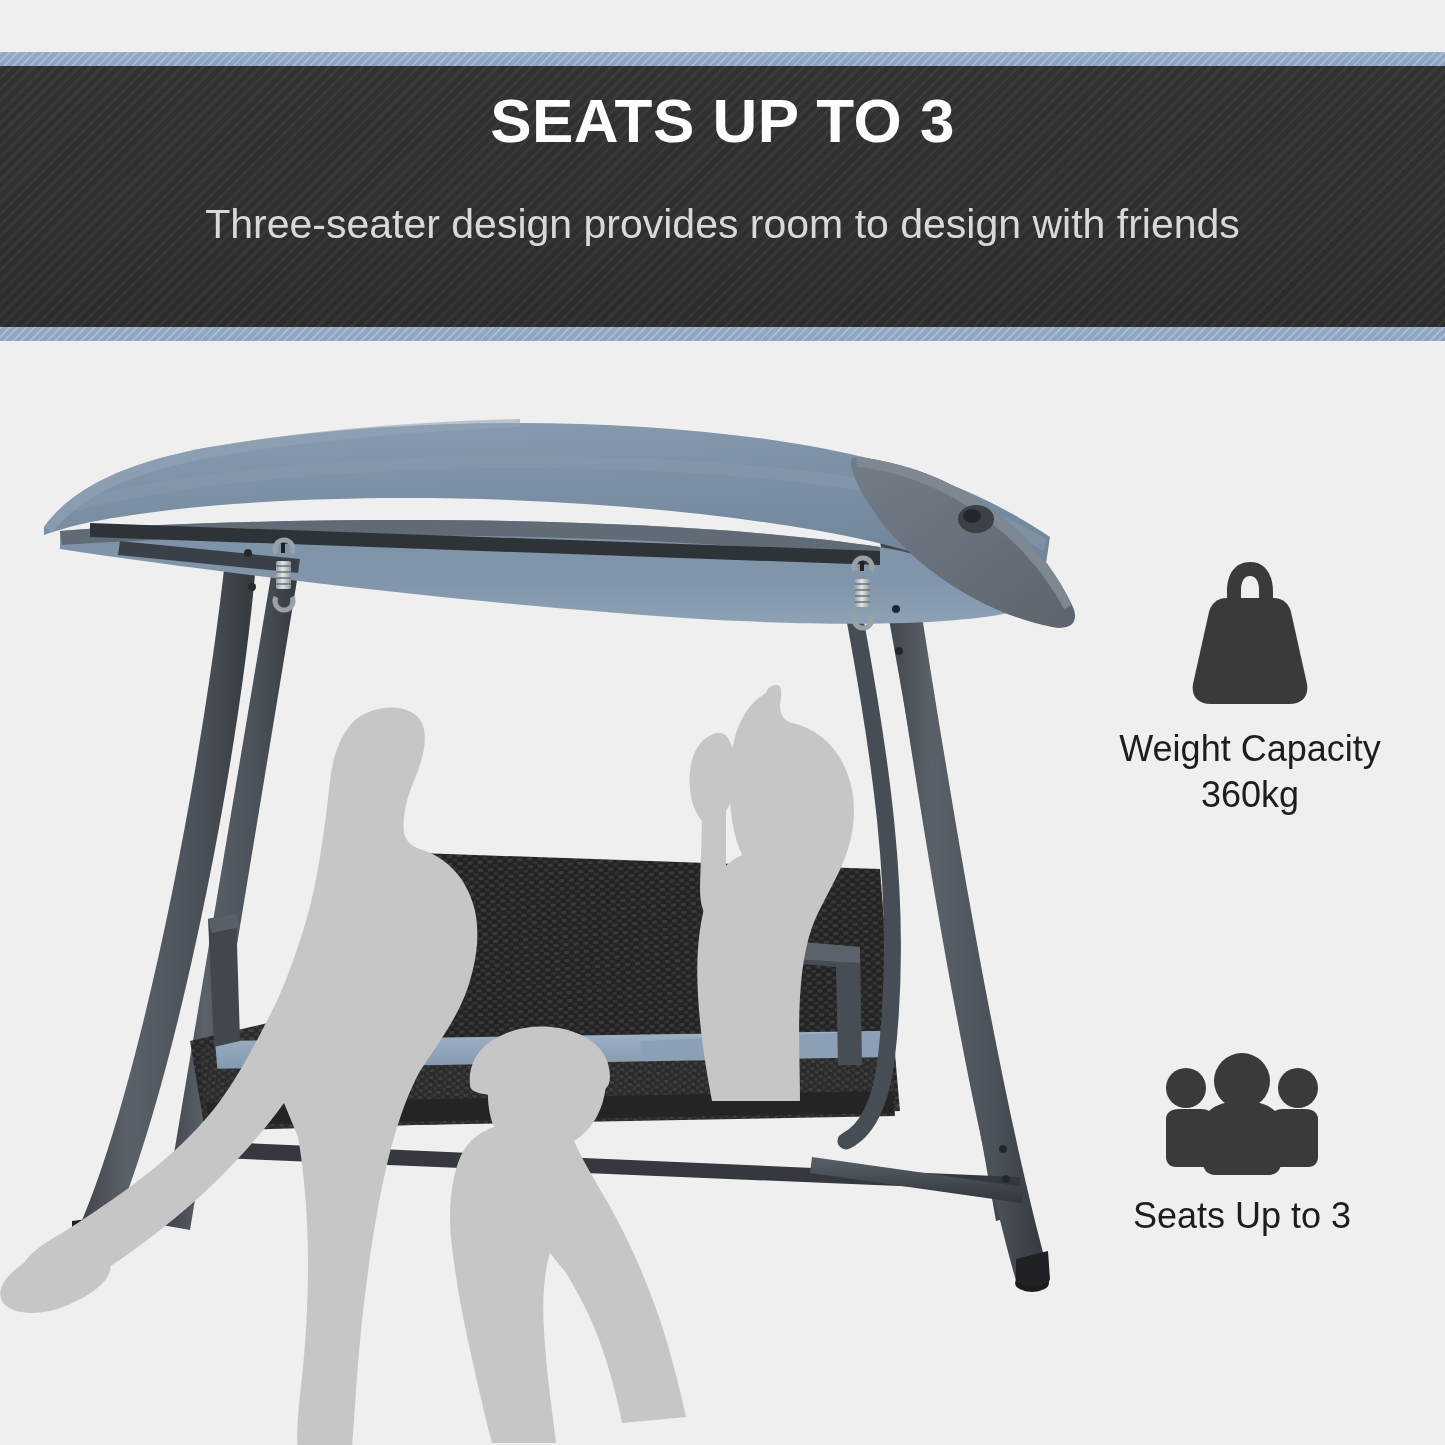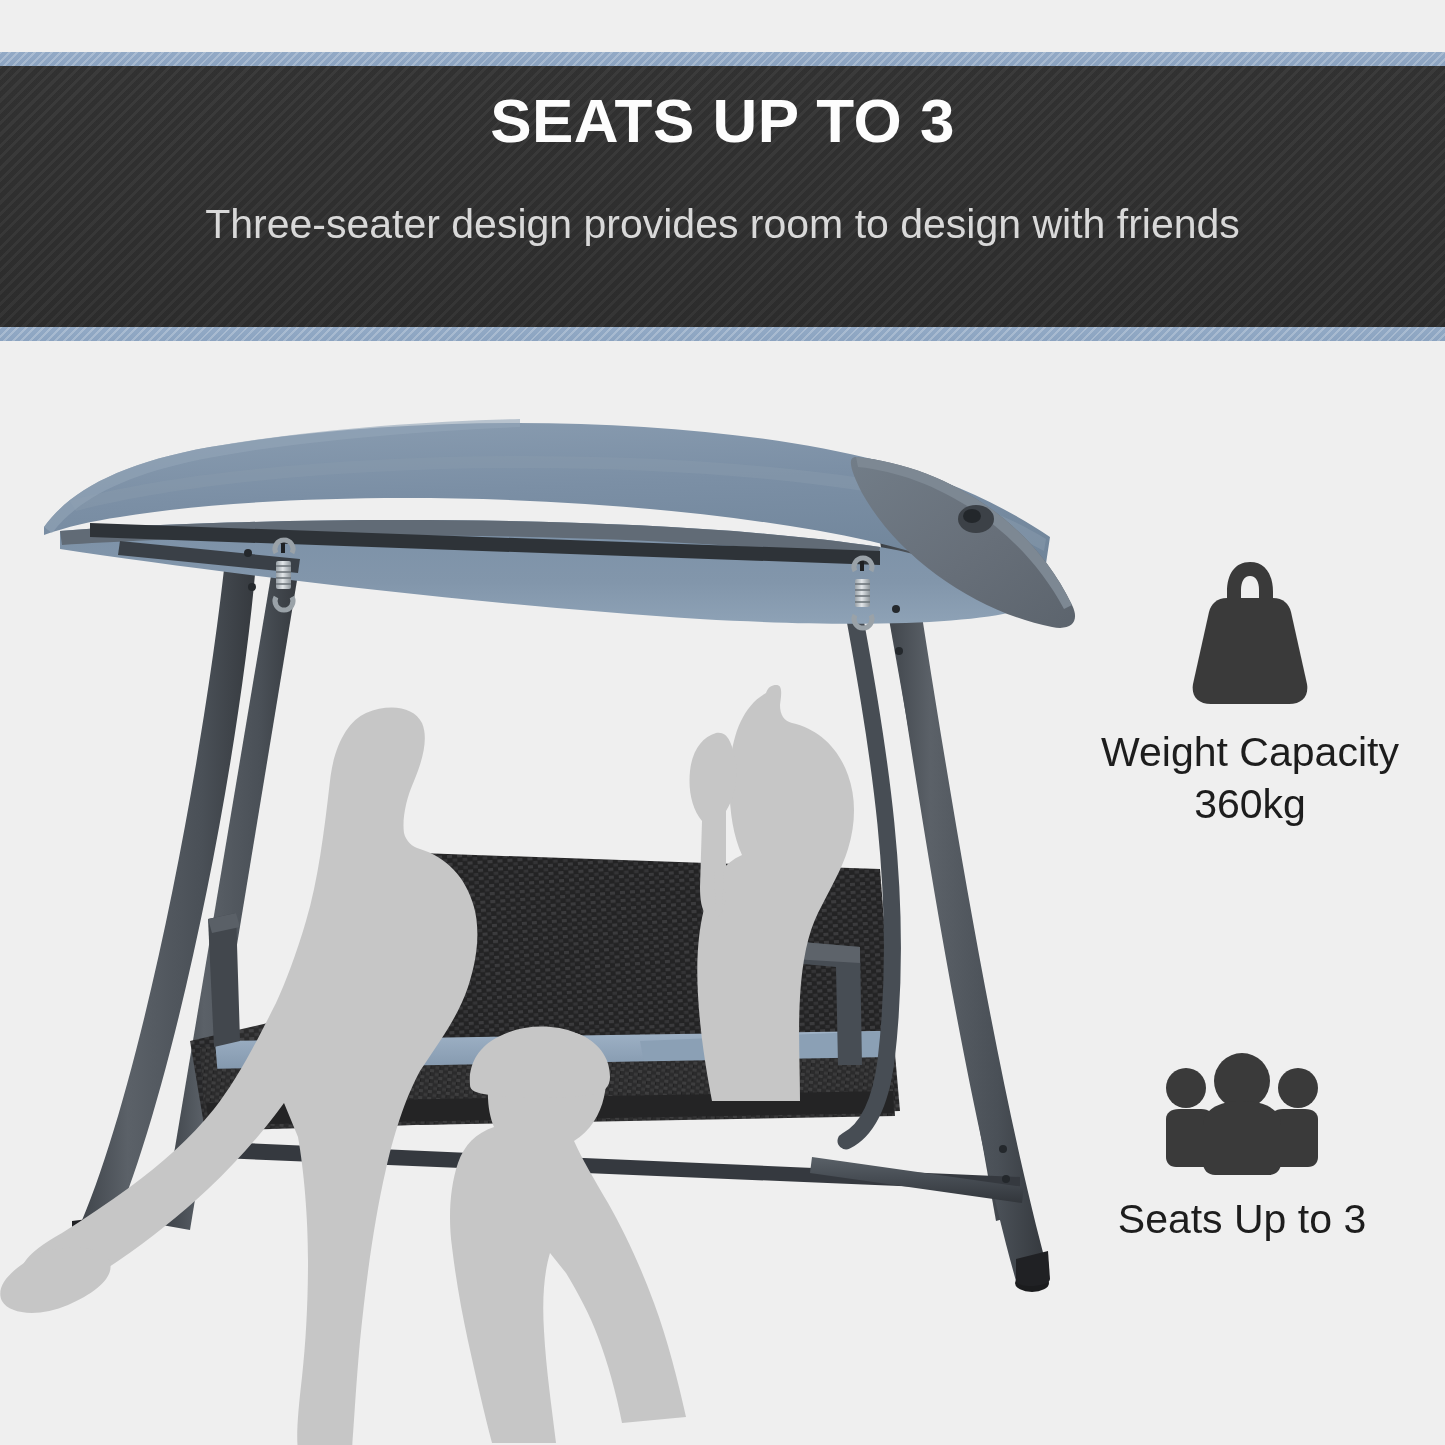--- a/index.html
+++ b/index.html
@@ -105,21 +105,21 @@
 
   .feature-icon {
     height: 160px;
     display: flex;
     align-items: flex-end;
     justify-content: center;
   }
   .feature-icon.seats { height: 125px; }
   .feature-label {
     color: #1d1d1d;
-    font-size: 41px;
+    font-size: 36px;
     font-weight: normal;
     line-height: 1.28;
     margin-top: 18px;
     white-space: pre-line;
   }
 </style>
 </head>
 <body>
 
 <div id="page">

